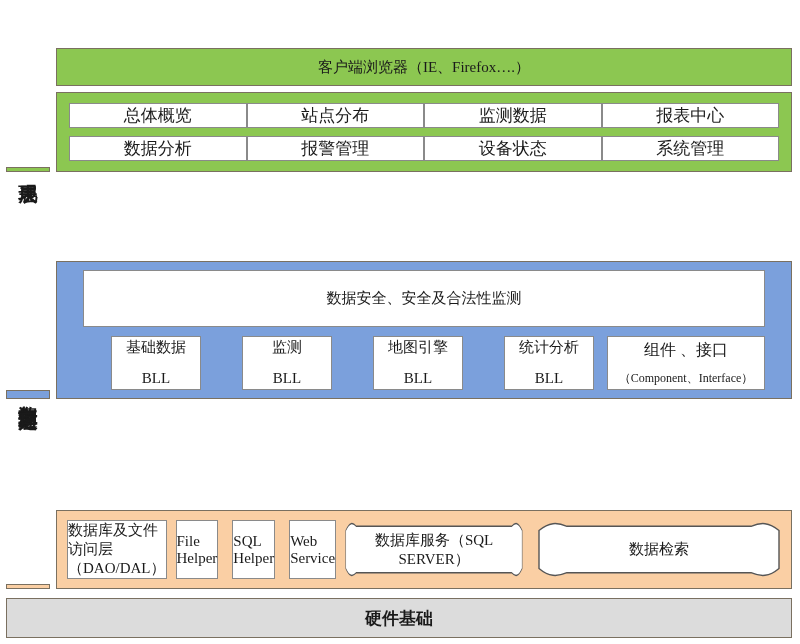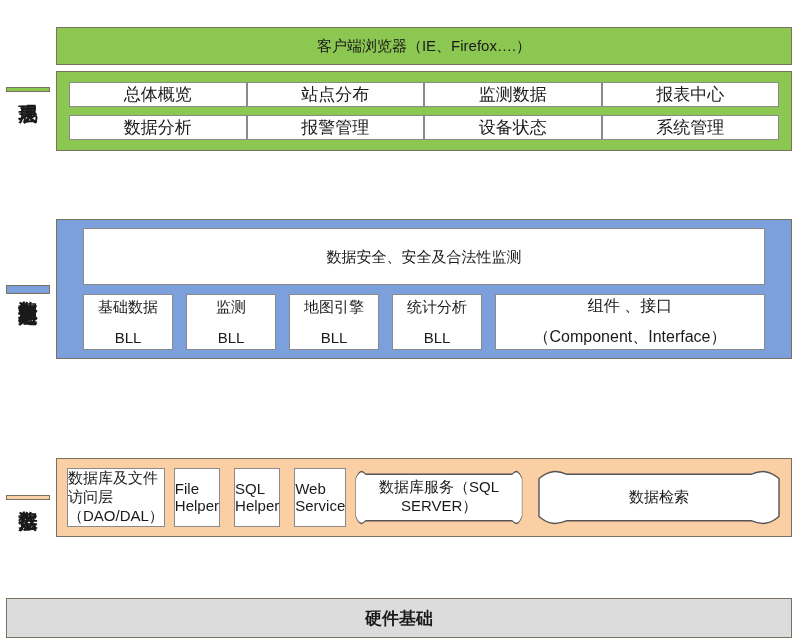--- a/index.html
+++ b/index.html
@@ -21,22 +21,23 @@
     height: 644px;
     box-sizing: border-box;
     padding: 6px 8px 6px 6px;
     display: flex;
     flex-direction: column;
   }
 
   
   .layer-row {
     display: flex;
-    align-items: center;
+    align-items: flex-end;
     width: 100%;
+    font-family: Liberation Serif, serif;
   }
 
   .layer-label {
     width: 44px;
     flex: 0 0 44px;
     box-sizing: border-box;
     border: 1px solid #7a7060;
     display: flex;
     align-items: center;
     justify-content: center;
@@ -131,26 +132,26 @@
     flex-direction: column;
     align-items: center;
     justify-content: center;
     font-size: 15px;
     line-height: 1.42;
     min-width: 0;
     text-align: center;
   }
   .blue-top .security { flex: 1 1 0; }
   .blue-top .vendor   { flex: 0 0 290px; }
-  .bll { flex: 0 0 88px; }
+  .bll { flex: 0 0 88px; margin-left: 28px; }
   .bll .t1 { font-size: 15px; }
   .bll .t2 { font-size: 15px; margin-top: 9px; }
   .comp { flex: 1 1 0; }
   .comp .t1 { font-size: 16px; }
-  .comp .t2 { font-size: 16px; margin-top: 8px; }
+  .comp .t2 { font-size: 12px; margin-top: 8px; }
 
   
   .row-data { height: 185px; margin-bottom: 7px; }
   .layer-label.peach { background: #FACFA4; }
   .peach-panel {
     flex: 1 1 auto;
     box-sizing: border-box;
     background: #FACFA4;
     border: 1px solid #7a7060;
     padding: 9px 10px;

